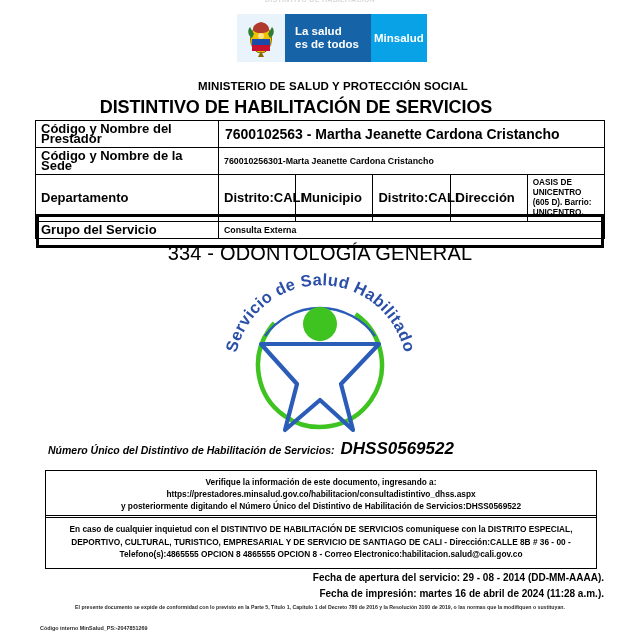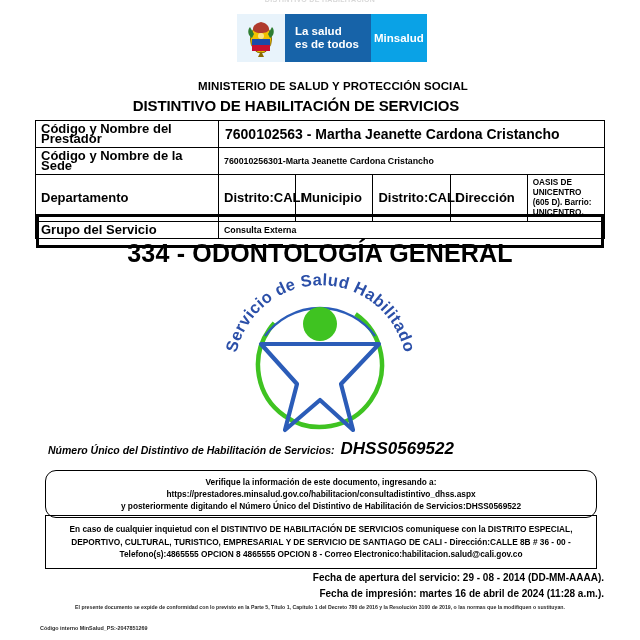--- a/index.html
+++ b/index.html
@@ -98,21 +98,21 @@
     font-size: 11.5px;
     font-weight: bold;
     letter-spacing: .1px;
   }
   .doc-title {
     position: absolute;
     top: 97px;
     left: 0;
     width: 592px;
     text-align: center;
-    font-size: 15px;
+    font-size: 18px;
     font-weight: bold;
     letter-spacing: -.1px;
   }
 
   
   .info-table {
     position: absolute;
     top: 120px;
     left: 35px;
     width: 570px;
@@ -152,22 +152,22 @@
     left: 36px;
     width: 568px;
     height: 34px;
     border: 3px solid #000;
     box-sizing: border-box;
     display: flex;
     align-items: center;
     justify-content: center;
   }
   .service-box span {
-    font-size: 25px;
-    font-weight: bold;
+    font-size: 20px;
+    font-weight: normal;
     letter-spacing: .2px;
     margin-top: 45px;
   }
 
   
   .seal {
     position: absolute;
     top: 262px;
     left: 0;
     width: 640px;
@@ -203,21 +203,20 @@
     text-align: center;
     font-weight: bold;
     padding: 5px 8px;
   }
   .verify-box {
     top: 470px;
     left: 45px;
     width: 552px;
     font-size: 8.3px;
     line-height: 12px;
-    border-radius: 11px;
   }
   .contact-box {
     top: 515px;
     left: 45px;
     width: 552px;
     font-size: 8.3px;
     line-height: 12.5px;
     padding: 7px 10px;
   }
 

